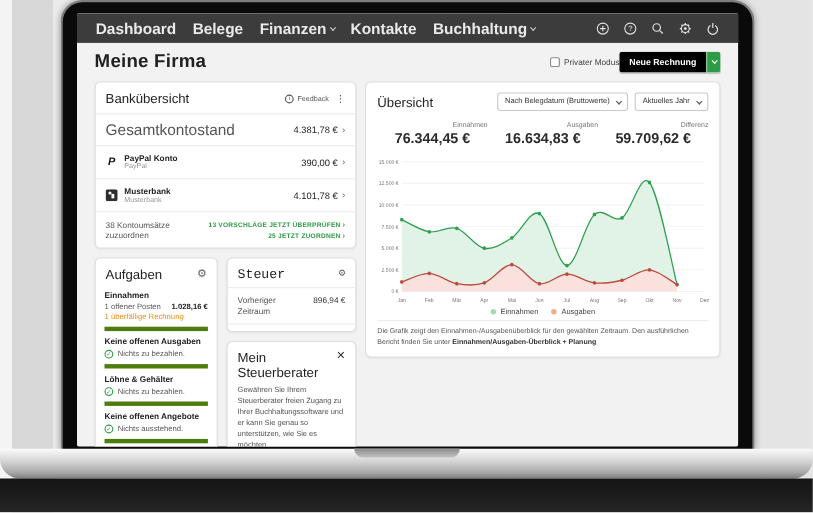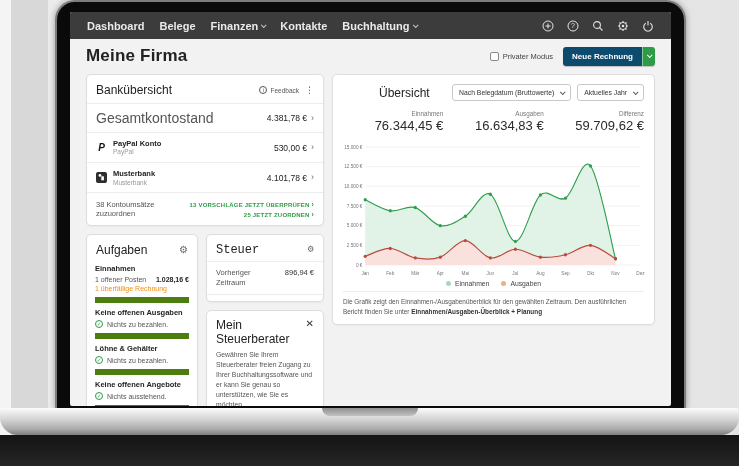--- a/index.html
+++ b/index.html
@@ -18,38 +18,38 @@
     border-radius:3px 3px 18px 18px; }
   .base-notch { position:absolute; left:50%; transform:translateX(-50%); top:408px;
     width:96px; height:8px; background:linear-gradient(180deg,#8f8f8f,#c2c2c2);
     border-radius:0 0 10px 10px; }
   .desk-shadow { position:absolute; left:0; top:435px; width:739px; height:31px;
     background:linear-gradient(180deg,#141414 0%,#1d1d1d 55%,#262626 100%); }
 
   
   .navbar { height:27px; background:#3c3c3c; display:flex; align-items:center;
     padding:0 17px; gap:15px; }
-  .nav-item { color:#eaeaea; font-size:11px; font-weight:700; cursor:pointer;
+  .nav-item { color:#eaeaea; font-size:14px; font-weight:700; cursor:pointer;
     display:flex; align-items:center; gap:3px; white-space:nowrap; }
   .chev { width:4px; height:4px; border-right:1px solid #cfcfcf; border-bottom:1px solid #cfcfcf;
     transform:rotate(45deg) translateY(-1px); display:inline-block; }
   .nav-spacer { flex:1; }
   .nav-icons { display:flex; gap:13px; align-items:center; }
   .nav-icons svg { display:block; }
 
   
   .page { padding:7px 16px 0 16px; }
   .page-header { display:flex; align-items:center; margin-bottom:8px; }
   .page-title { font-size:17px; font-weight:700; color:#222; letter-spacing:.2px; }
-  .header-right { margin-left:auto; display:flex; align-items:center; gap:10px; }
+  .header-right { margin-left:auto; display:flex; align-items:center; }
   .private-mode { display:flex; align-items:center; gap:4px; font-size:7.5px; color:#444; }
   .checkbox { width:9px; height:9px; border:1px solid #8a8a8a; border-radius:2px; background:#fff; }
   .btn-new { display:flex; align-items:stretch; height:19px; border-radius:3px; overflow:hidden;
     box-shadow:0 1px 1px rgba(0,0,0,.2); cursor:pointer; }
-  .btn-new-main { background:#0c4a6e; color:#fff; font-size:8px; font-weight:700;
+  .btn-new-main { background:#000000; color:#fff; font-size:8px; font-weight:700;
     display:flex; align-items:center; padding:0 9px; }
   .btn-new-caret { background:#2e9c46; border-left:1px solid rgba(255,255,255,.45);
     width:13px; display:flex; align-items:center; justify-content:center; }
   .btn-new-caret .chev { border-color:#fff; transform:rotate(45deg) translateY(-1px); }
 
   
   .columns { display:flex; gap:8px; align-items:flex-start; }
   .col-left { width:238px; flex:none; }
   .col-right { flex:1; min-width:0; }
   .subcols { display:flex; gap:8px; margin-top:8px; align-items:flex-start; }
@@ -78,21 +78,21 @@
   .acct-sub { font-size:6.5px; color:#999; line-height:1.2; }
   .paypal-icon { font-size:10px; font-weight:700; font-style:italic; color:#13151a; width:11px; text-align:center; }
   .assign-row { display:flex; align-items:center; padding:7px 9px; border-top:1px solid #ececec; }
   .assign-label { font-size:7.5px; color:#555; width:86px; }
   .assign-links { margin-left:auto; text-align:right; display:flex; flex-direction:column; gap:3px; }
   .green-link { color:#2e9c46; font-size:6px; font-weight:700; letter-spacing:.2px; cursor:pointer; white-space:nowrap; }
   .green-link .row-chevron { color:#2e9c46; font-size:7px; }
 
   
   .tasks-body { padding:0 8px 6px 8px; }
-  .task-section { border-top:6px solid #4d7c0f; padding:5px 0; }
+  .task-section { border-top:4px solid #4d7c0f; padding:5px 0; }
   .task-section:first-child { border-top:none; }
   .task-heading { font-size:7.5px; font-weight:700; color:#222; margin-bottom:3px; }
   .task-line { display:flex; font-size:7px; color:#555; margin-bottom:2px; }
   .task-line .amount { margin-left:auto; font-weight:700; color:#222; font-size:7px; }
   .task-overdue { font-size:7px; color:#ef8d13; }
   .task-ok { display:flex; align-items:center; gap:4px; font-size:7px; color:#555; }
   .check-circle { width:8px; height:8px; border:1px solid #2e9c46; border-radius:50%; flex:none;
     display:flex; align-items:center; justify-content:center; color:#2e9c46; font-size:5.5px; }
   .gear-glyph { margin-left:auto; color:#666; font-size:10px; line-height:1; cursor:pointer; }
 
@@ -102,29 +102,29 @@
   .tax-val { margin-left:auto; font-size:7.5px; color:#333; }
 
   
   .advisor { margin-top:8px; }
   .advisor-head { display:flex; align-items:flex-start; padding:8px 9px 4px 9px; }
   .advisor-title { font-size:12px; color:#222; font-weight:500; line-height:1.15; width:80px; }
   .close-x { margin-left:auto; font-size:10px; color:#333; cursor:pointer; line-height:1; }
   .advisor-text { padding:0 9px 9px 9px; font-size:6.8px; color:#555; line-height:1.45; }
 
   
-  .ov-head { display:flex; align-items:center; padding:9px 10px 7px 10px;margin-left:36px; }
+  .ov-head { display:flex; align-items:center; padding:9px 10px 7px 10px; }
   .ov-filters { margin-left:auto; display:flex; gap:6px; }
   .select { display:flex; align-items:center; gap:6px; border:1px solid #c9c9c9; border-radius:3px;
     background:#fff; height:17px; padding:0 6px; font-size:6.8px; color:#333; cursor:pointer; white-space:nowrap; }
   .select .chev { border-color:#555; }
   .stats { display:flex; padding:2px 10px 6px 10px; }
   .stat { flex:1; text-align:right; }
   .stat-label { font-size:6.3px; color:#777; }
-  .stat-value { font-size:13px; font-weight:400; color:#2b2b2b; margin-top:1px; }
+  .stat-value { font-size:13px; font-weight:700; color:#2b2b2b; margin-top:1px;text-align:center; }
   .chart-wrap { padding:2px 6px 0 6px; }
   .legend { display:flex; justify-content:center; gap:12px; padding:2px 0 4px 0; }
   .legend-item { display:flex; align-items:center; gap:4px; font-size:6.8px; color:#444; }
   .legend-dot { width:5px; height:5px; border-radius:50%; }
   .ov-footer { border-top:1px solid #ececec; margin:0 10px; padding:5px 0 8px 0;
     font-size:6.4px; color:#555; line-height:1.5; }
   .ov-footer b { color:#333; }
   .tick-label { font-size:5px; fill:#777; }
 </style>
 </head>
@@ -229,21 +229,21 @@
               </div>
               <div class="bank-row">
                 <span class="acct">
                   <span class="paypal-icon">P</span>
                   <span>
                     <div class="acct-name">PayPal Konto</div>
                     <div class="acct-sub">PayPal</div>
                   </span>
                 </span>
                 <span class="bank-row-right">
-                  <span class="bank-val">530,00 €</span>
+                  <span class="bank-val">390,00 €</span>
                   <span class="row-chevron">›</span>
                 </span>
               </div>
               <div class="bank-row">
                 <span class="acct">
                   <svg width="11" height="11" viewBox="0 0 11 11">
                       <rect x="0" y="0" width="11" height="11" rx="2" fill="#2e2e2e"></rect>
                       <circle cx="4" cy="3.4" r="1.4" fill="#fff"></circle>
                       <rect x="5.3" y="4.3" width="2.6" height="4" fill="#fff"></rect>
                     </svg>

